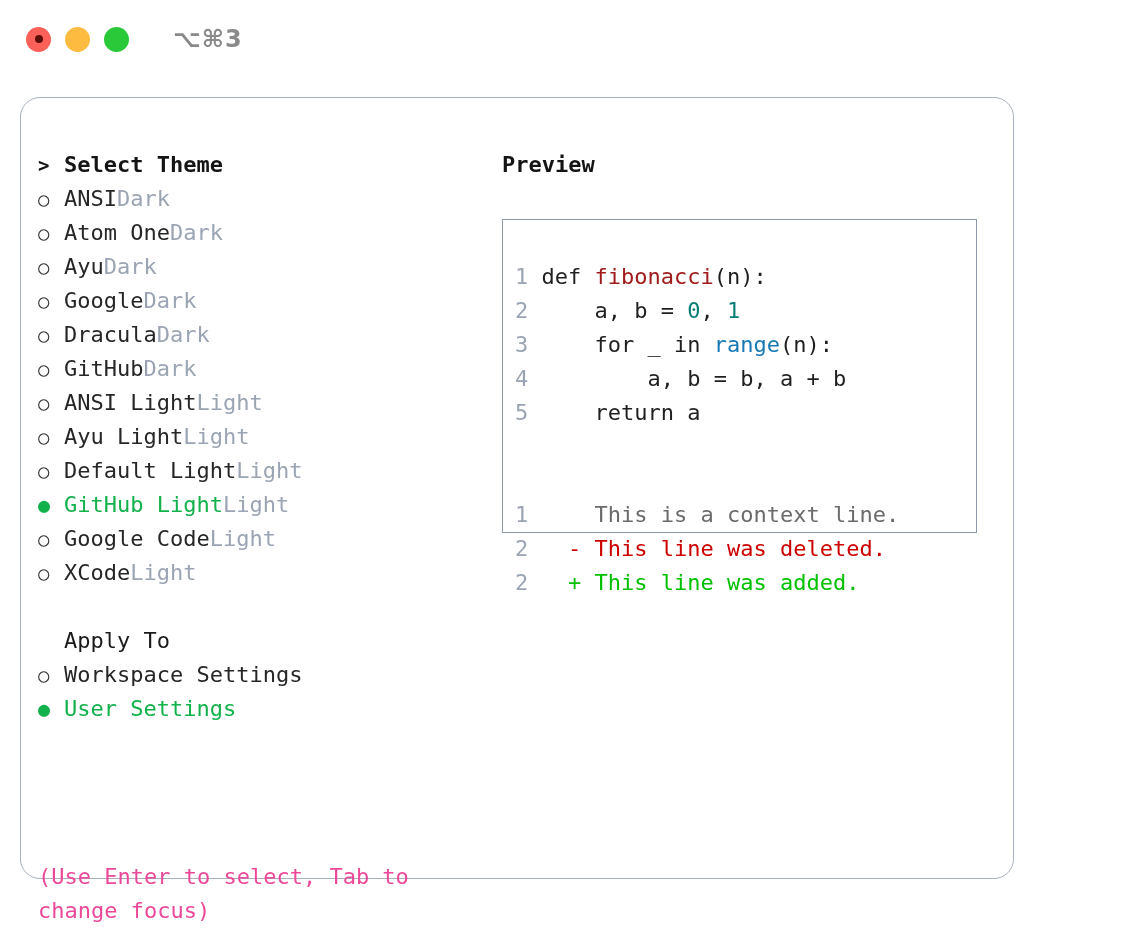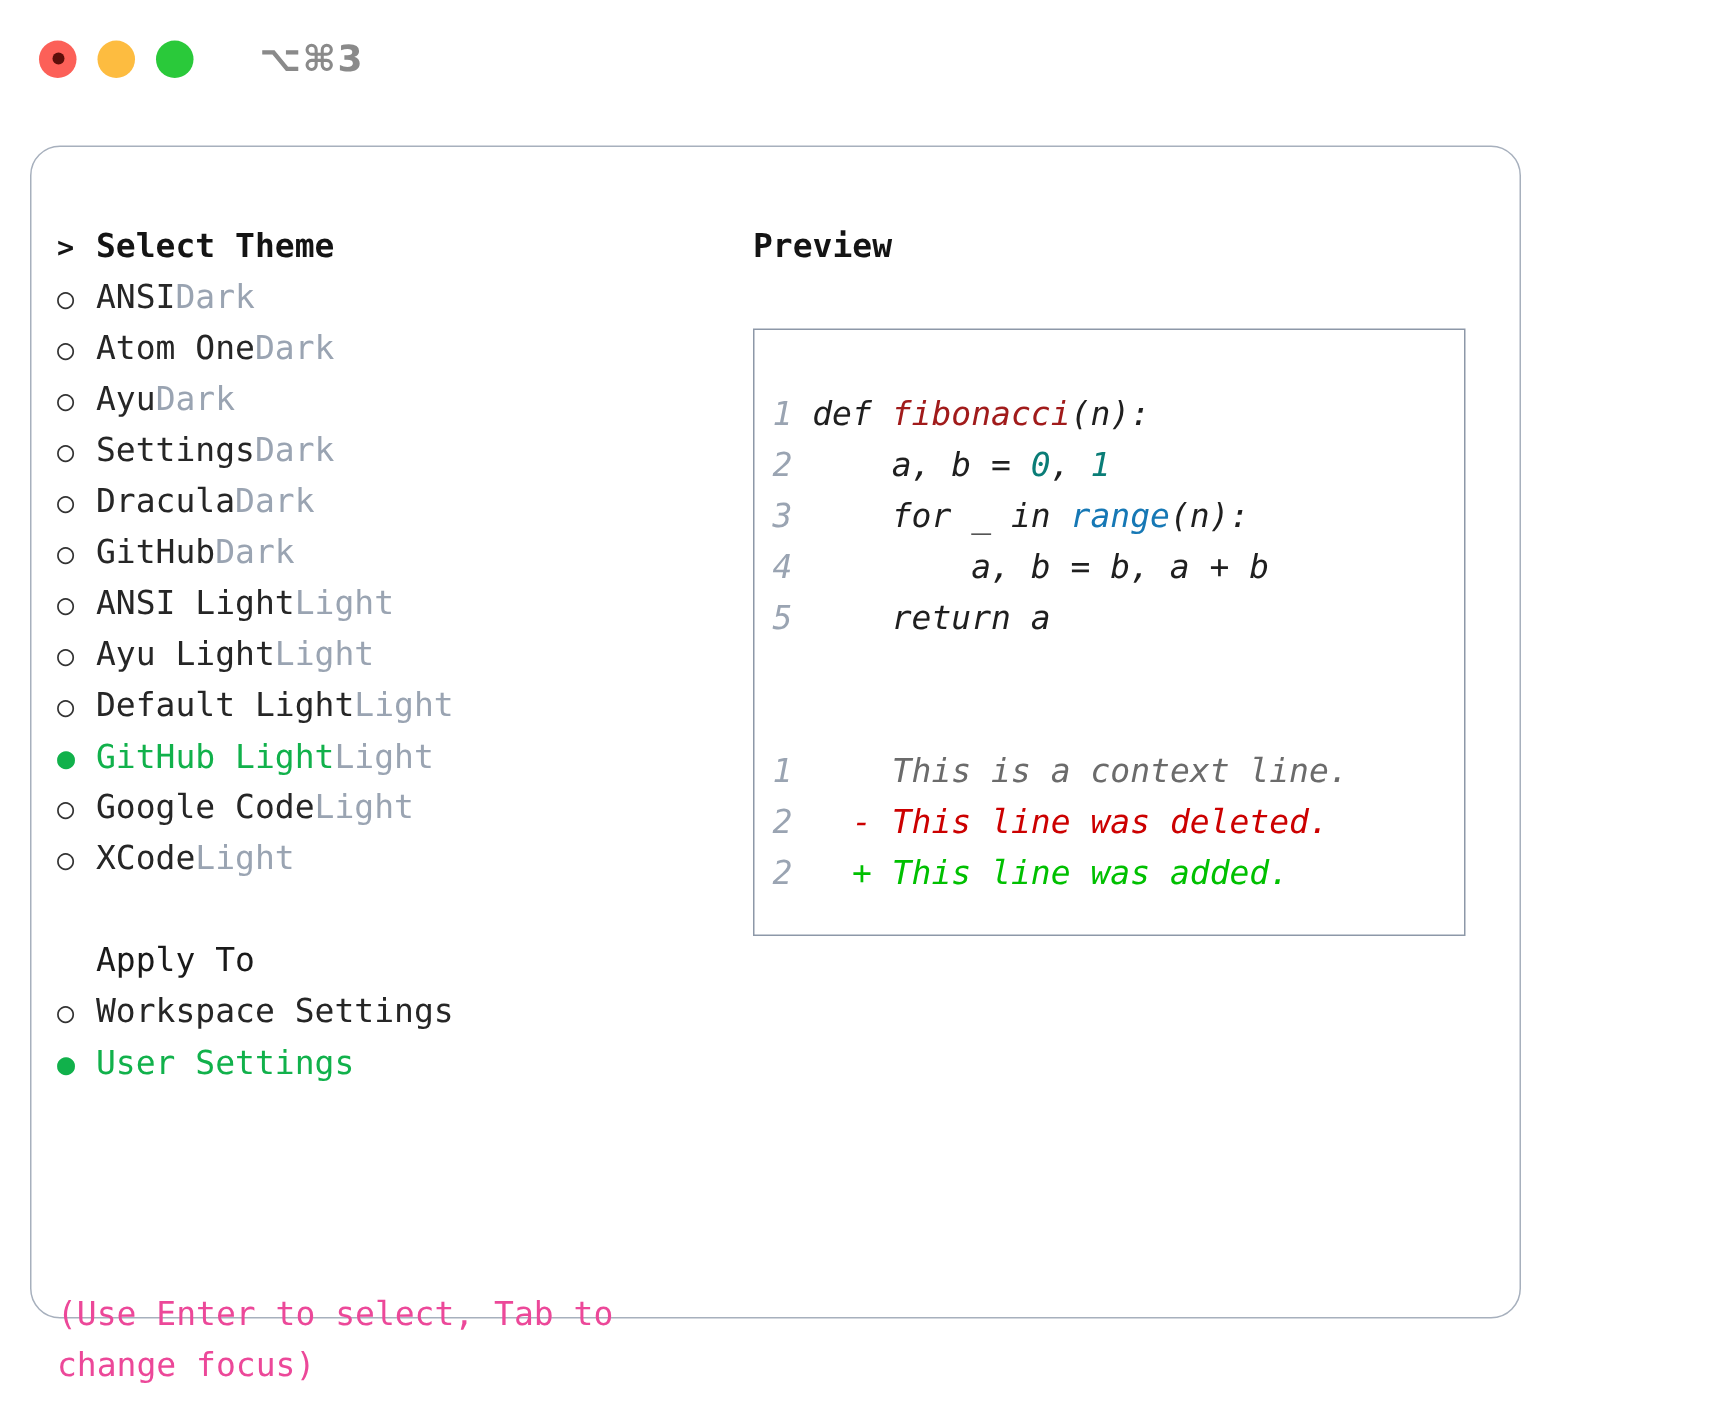--- a/index.html
+++ b/index.html
@@ -154,26 +154,25 @@
   }
   #preview-title {
     font-size: 22px;
     font-weight: bold;
     color: #141414;
     line-height: 34px;
   }
   #preview-box {
     margin-top: 37px;
     width: 475px;
-    height: 405px;
+    height: 314px;
     box-sizing: border-box;
     border: 1.5px solid #8d98a8;
     background: #ffffff;
     padding: 40px 0 0 12px;
-    font-style: italic;
   }
   .code-line {
     font-size: 22px;
     line-height: 34px;
     white-space: pre;
     color: #1f1f1f;
   }
   .ln {
     color: #9aa4b2;
   }
@@ -217,21 +216,21 @@
 
         <div class="row">
           <span class="marker">○</span><span>Atom One</span><span class="tag">Dark</span>
         </div>
 
         <div class="row">
           <span class="marker">○</span><span>Ayu</span><span class="tag">Dark</span>
         </div>
 
         <div class="row">
-          <span class="marker">○</span><span>Settings</span><span class="tag">Dark</span>
+          <span class="marker">○</span><span>Google</span><span class="tag">Dark</span>
         </div>
 
         <div class="row">
           <span class="marker">○</span><span>Dracula</span><span class="tag">Dark</span>
         </div>
 
         <div class="row">
           <span class="marker">○</span><span>GitHub</span><span class="tag">Dark</span>
         </div>
 

